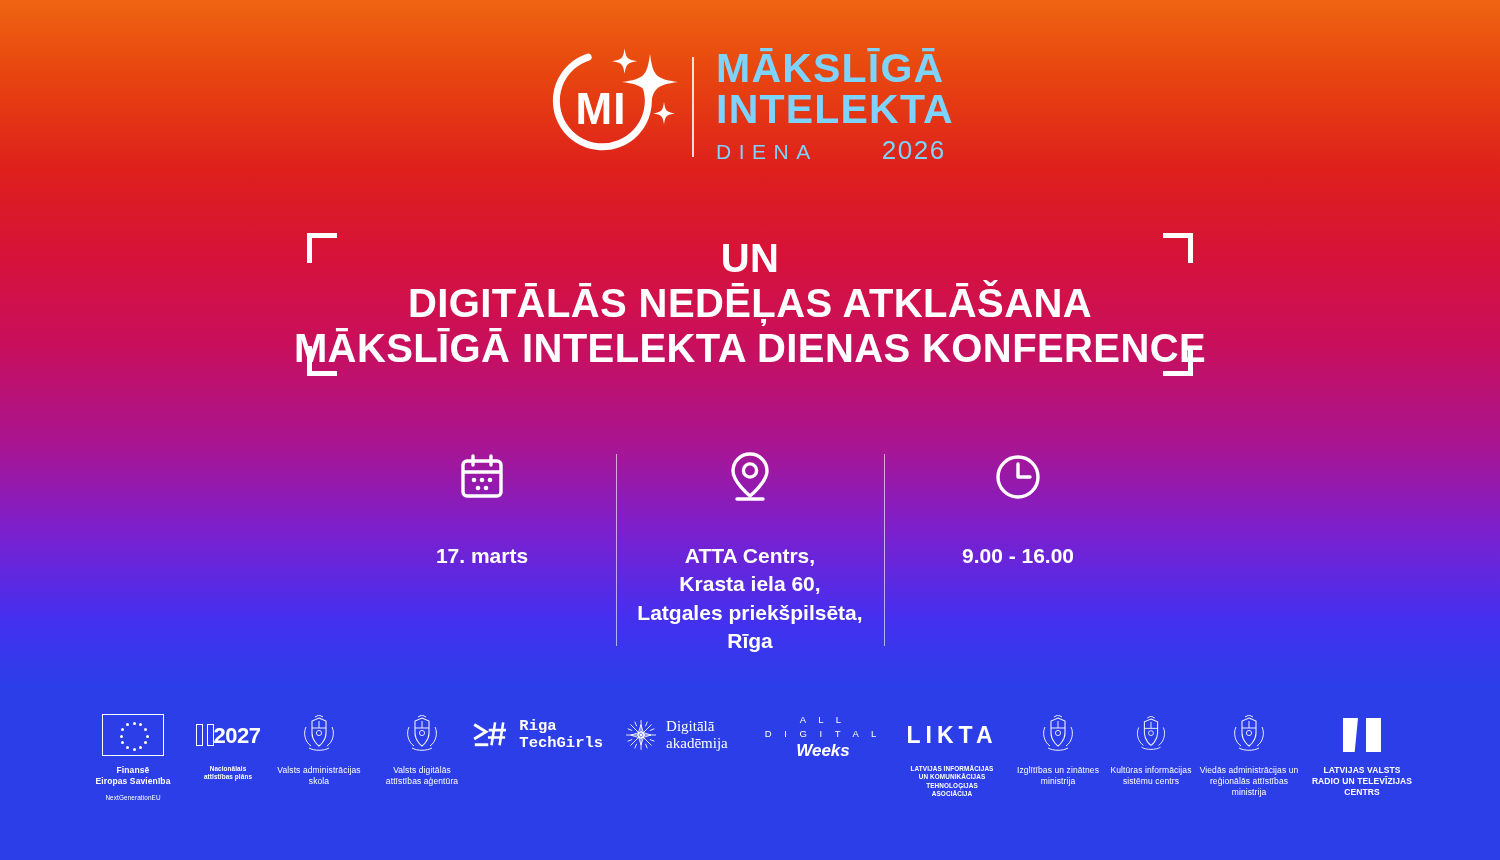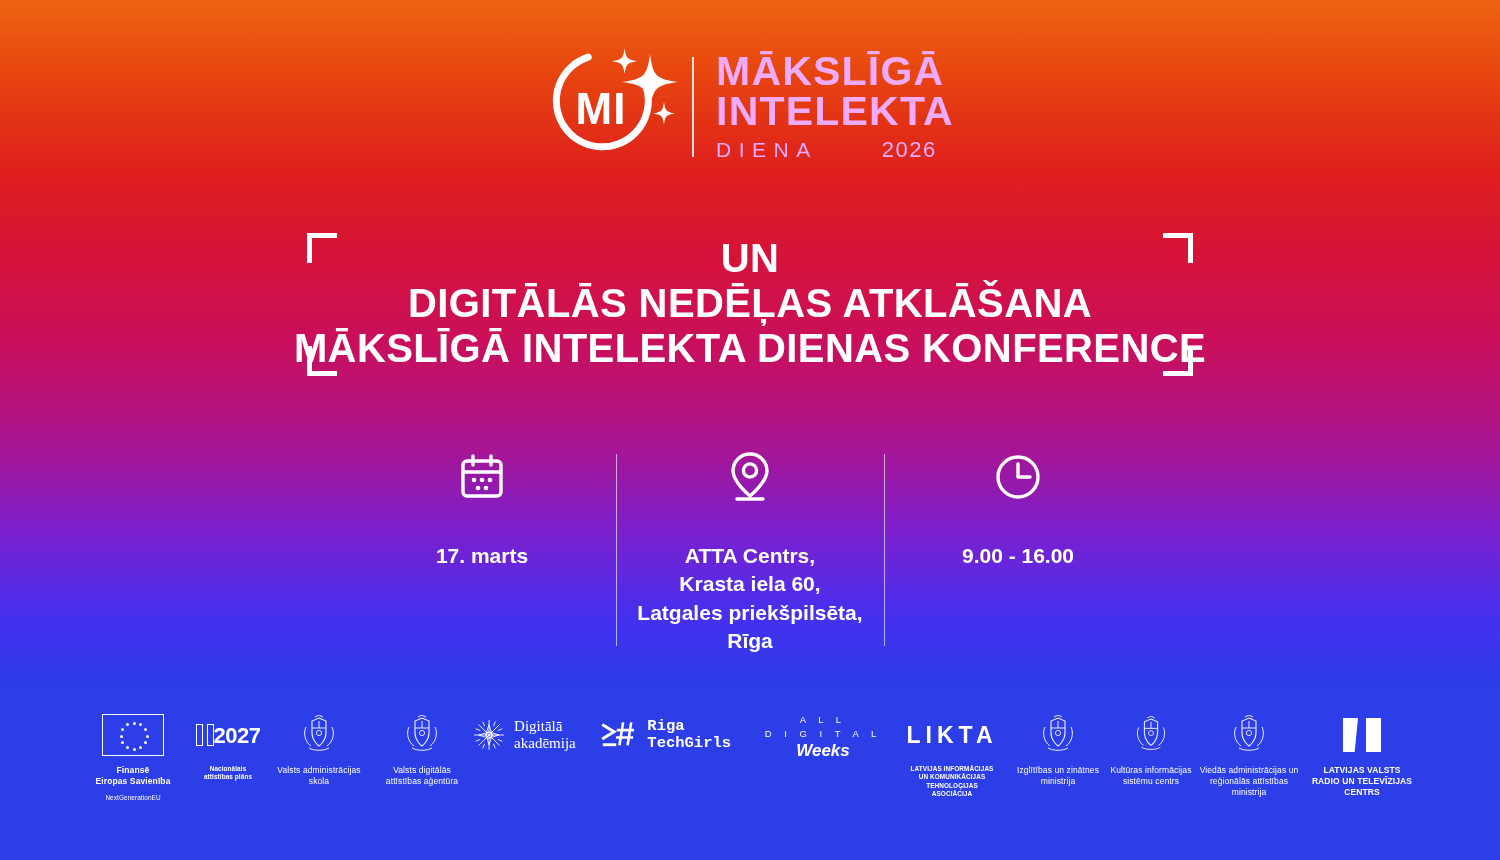--- a/index.html
+++ b/index.html
@@ -39,31 +39,31 @@
     position:absolute; left:0; right:0; top:46px;
     display:flex; justify-content:center; align-items:center;
     gap:0px;
   }
   .logo-mark { position:relative; width:140px; height:122px; }
   .logo-mark svg { position:absolute; left:0; top:0; }
   .logo-divider {
     width:2px; height:100px; background:rgba(255,255,255,.85);
     margin:0 22px 0 6px;
   }
-  .logo-words { color:#f0abfc; }
+  .logo-words { color:#7dd3fc; }
   .logo-l1, .logo-l2 {
     font-size:41px; font-weight:bold; line-height:.98;
     letter-spacing:1.2px;
   }
   .logo-l3 {
     display:flex; align-items:baseline; gap:64px;
     margin-top:6px;
   }
   .logo-diena { font-size:21px; font-weight:300; letter-spacing:7.5px; }
-  .logo-year { font-size:22px; font-weight:400; letter-spacing:1.5px;text-align:center; }
+  .logo-year { font-size:26px; font-weight:400; letter-spacing:1.5px;text-align:center; }
 
   
   .headline-wrap {
     position:absolute; left:0; right:0; top:228px; height:165px;
   }
   .bracket { position:absolute; width:30px; height:30px; }
   .bracket i { position:absolute; background:#fff; display:block; }
   .bracket .h { width:30px; height:5px; }
   .bracket .v { width:5px; height:30px; }
   .br-tl { left:307px; top:5px; }
@@ -325,53 +325,53 @@
           <path d="M14 2 L18 0 L22 2" stroke="#fff" stroke-width="1" fill="none"></path>
           <path d="M5 12 C2 18 4 27 10 31 M31 12 C34 18 32 27 26 31" stroke="#fff" stroke-width="1" fill="none"></path>
           <path d="M8 33 C13 36 23 36 28 33" stroke="#fff" stroke-width="1" fill="none"></path>
           <circle cx="18" cy="18" r="2.6" stroke="#fff" stroke-width=".9" fill="none"></circle>
         </svg>
       </div>
       <div class="p-label">Valsts digitālās
 attīstības aģentūra</div>
     </div>
 
+    <div class="partner w-rtg">
+      <div class="p-mark">
+        <div class="rtg-wrap">
+          <svg width="46" height="38" viewBox="0 0 46 38" fill="none" aria-hidden="true">
+            <path d="M3 7 L16 15 L3 23" stroke="#fff" stroke-width="3.6" fill="none" stroke-linecap="square"></path>
+            <path d="M4 31 H17" stroke="#fff" stroke-width="3.6" stroke-linecap="square"></path>
+            <path d="M27 5 L23 30 M37 5 L33 30 M21 13 H39 M20 22 H38" stroke="#fff" stroke-width="3.2" stroke-linecap="square"></path>
+          </svg>
+          <div class="rtg-name">Riga
+TechGirls</div>
+        </div>
+      </div>
+    </div>
+
     <div class="partner w-dig">
       <div class="p-mark">
         <div class="dig-wrap">
           <svg width="42" height="42" viewBox="0 0 42 42" fill="none" aria-hidden="true">
             <g stroke="#fff" stroke-width="1.15" stroke-linecap="round">
               <path d="M21 2 V40 M2 21 H40 M7.6 7.6 L34.4 34.4 M34.4 7.6 L7.6 34.4"></path>
               <path d="M21 8 L25 21 L21 34 L17 21 Z" fill="none"></path>
               <path d="M8 21 L21 17 L34 21 L21 25 Z" fill="none"></path>
               <circle cx="21" cy="21" r="4.2" fill="none"></circle>
               <path d="M13 4 L15 9 M29 4 L27 9 M13 38 L15 33 M29 38 L27 33"></path>
               <path d="M4 13 L9 15 M38 13 L33 15 M4 29 L9 27 M38 29 L33 27"></path>
             </g>
           </svg>
           <div class="dig-name">Digitālā
 akadēmija</div>
         </div>
       </div>
     </div>
 
-    <div class="partner w-rtg">
-      <div class="p-mark">
-        <div class="rtg-wrap">
-          <svg width="46" height="38" viewBox="0 0 46 38" fill="none" aria-hidden="true">
-            <path d="M3 7 L16 15 L3 23" stroke="#fff" stroke-width="3.6" fill="none" stroke-linecap="square"></path>
-            <path d="M4 31 H17" stroke="#fff" stroke-width="3.6" stroke-linecap="square"></path>
-            <path d="M27 5 L23 30 M37 5 L33 30 M21 13 H39 M20 22 H38" stroke="#fff" stroke-width="3.2" stroke-linecap="square"></path>
-          </svg>
-          <div class="rtg-name">Riga
-TechGirls</div>
-        </div>
-      </div>
-    </div>
-
     <div class="partner w-adw">
       <div class="p-mark" style="height:52px;">
         <div style="text-align:center;line-height:1.35;">
           <div class="adw-grid">A L L</div>
           <div class="adw-grid">D I G I T A L</div>
           <div class="adw-weeks">Weeks</div>
         </div>
       </div>
     </div>
 

